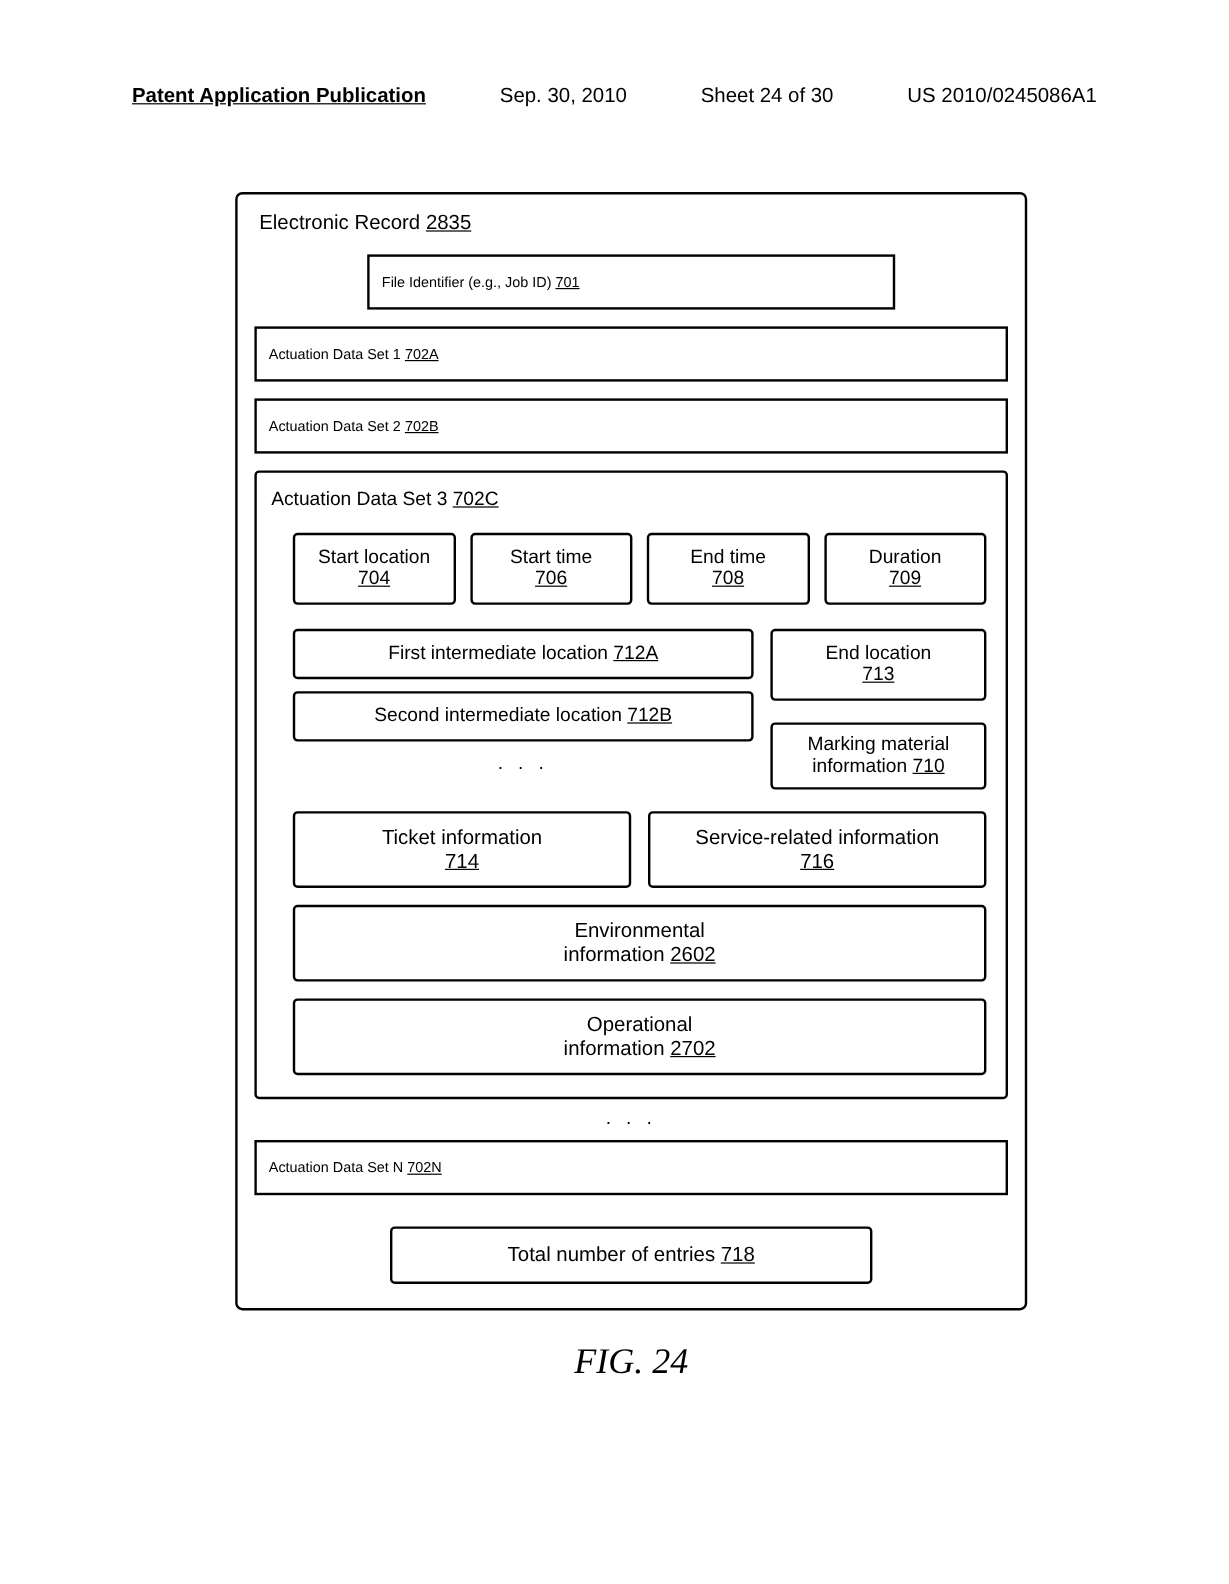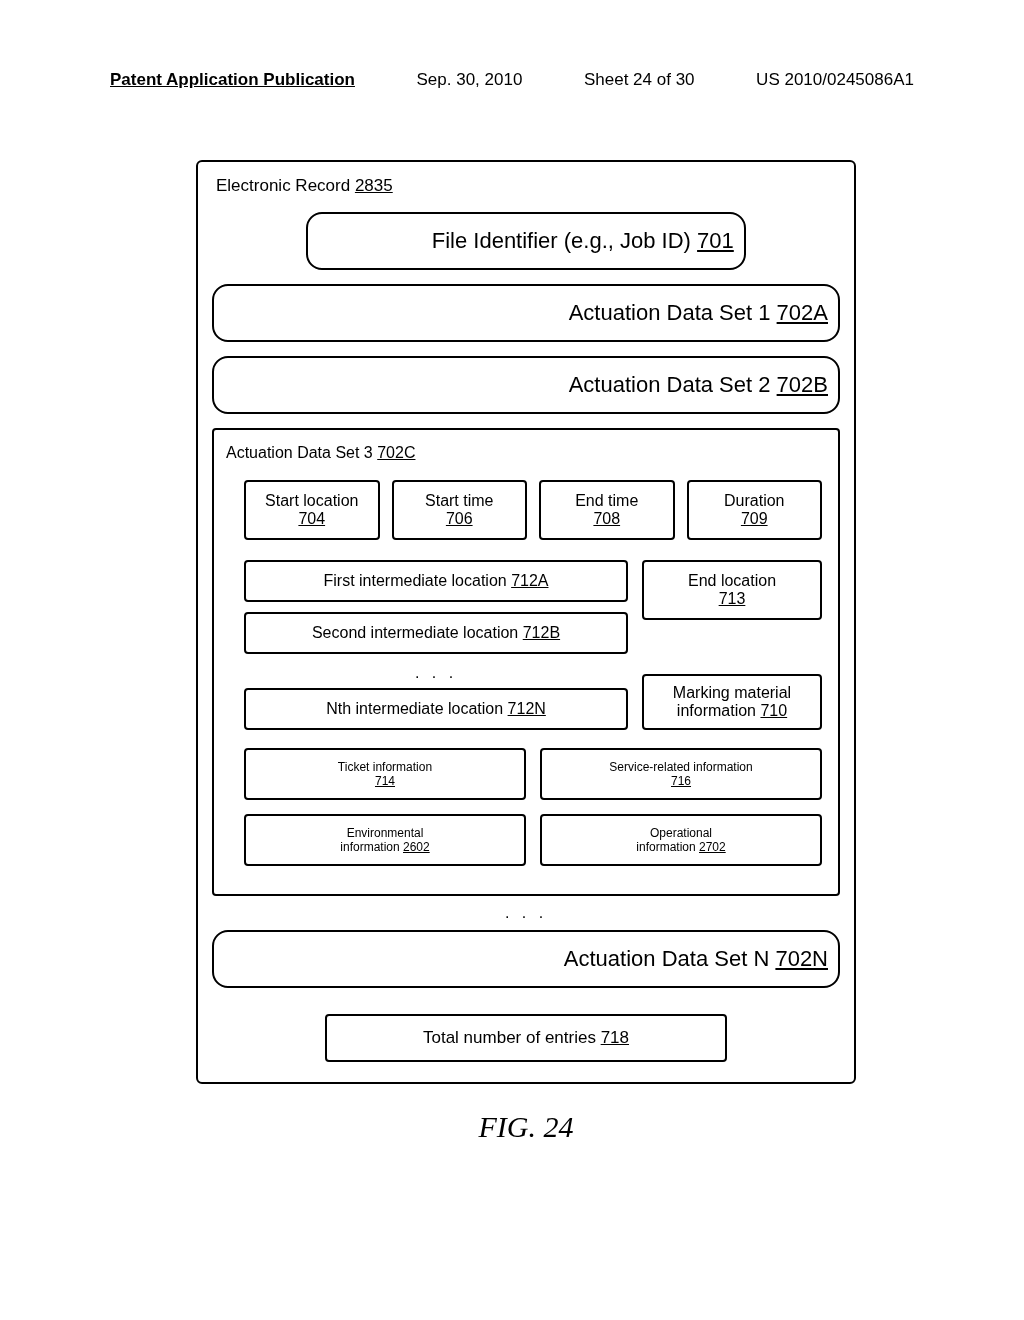--- a/index.html
+++ b/index.html
@@ -29,24 +29,24 @@
       padding: 14px 14px 20px 14px;
       position: relative;
     }
     .record-title {
       font-size: 17px;
       margin-bottom: 16px;
       padding-left: 4px;
     }
     .row-box {
       border: 2px solid #000;
-      border-radius: 16px;
+      border-radius: 0;
       padding: 14px 10px;
-      text-align: right;
-      font-size: 22px;
+      text-align: left;
+      font-size: 12px;
       margin-bottom: 14px;
       background: #fff;
     }
     .row-box.narrow {
       width: 70%;
       margin-left: auto;
       margin-right: auto;
     }
     .data-set-3 {
       border: 2px solid #000;
@@ -124,21 +124,21 @@
     .info-row {
       display: flex;
       gap: 14px;
       margin-bottom: 14px;
     }
     .info-box {
       border: 2px solid #000;
       border-radius: 4px;
       padding: 10px 6px;
       text-align: center;
-      font-size: 12px;
+      font-size: 17px;
       flex: 1;
       background: #fff;
     }
     .ds-ellipsis {
       text-align: center;
       font-size: 16px;
       letter-spacing: 4px;
       margin: 2px 0 8px 0;
     }
     .total-box {
@@ -223,24 +223,20 @@
           <div class="mid-left">
             <div class="loc-box">
               <span>First intermediate location</span>
               <span class="ref">712A</span>
             </div>
             <div class="loc-box">
               <span>Second intermediate location</span>
               <span class="ref">712B</span>
             </div>
             <div class="ellipsis">. . .</div>
-            <div class="loc-box" style="margin-bottom:0;">
-              <span>Nth intermediate location</span>
-              <span class="ref">712N</span>
-            </div>
           </div>
           <div class="mid-right">
             <div class="end-loc">
               <div>End location</div>
               <div class="ref">713</div>
             </div>
             <div class="marking">
               <span>Marking material information</span>
               <span class="ref">710</span>
             </div>
@@ -251,21 +247,21 @@
           <div class="info-box">
             <div>Ticket information</div>
             <div class="ref">714</div>
           </div>
           <div class="info-box">
             <div>Service-related information</div>
             <div class="ref">716</div>
           </div>
         </div>
 
-        <div class="info-row" style="margin-bottom:14px;">
+        <div class="info-row" style="margin-bottom:4px;flex-direction:column;">
           <div class="info-box">
             <div>Environmental</div>
             <span>information </span><span class="ref">2602</span>
           </div>
           <div class="info-box">
             <div>Operational</div>
             <span>information </span><span class="ref">2702</span>
           </div>
         </div>
       </div>

